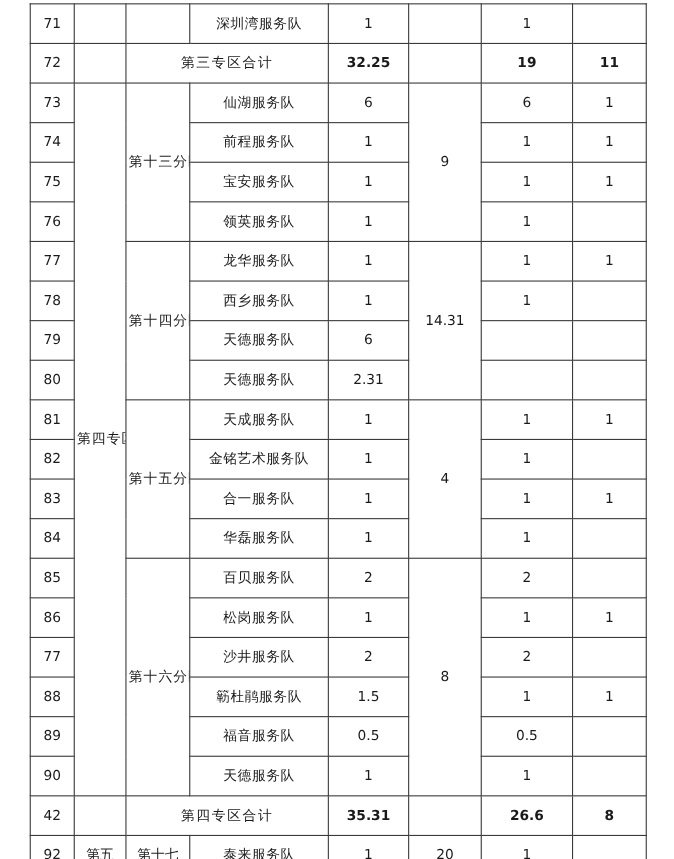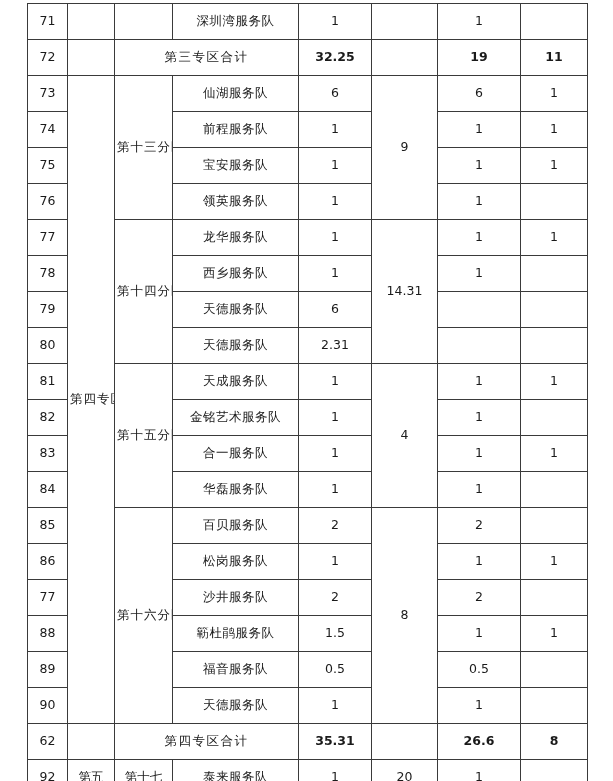--- a/index.html
+++ b/index.html
@@ -252,21 +252,21 @@
 
       <tr>
         <td>90</td>
         <td class="team">天德服务队</td>
         <td>1</td>
         <td>1</td>
         <td class="empty"></td>
       </tr>
 
       <tr>
-        <td>62</td>
+        <td>42</td>
         <td class="empty"></td>
         <td class="total" colspan="2">第四专区合计</td>
         <td class="bold">35.31</td>
         <td class="empty"></td>
         <td class="bold">26.6</td>
         <td class="bold">8</td>
       </tr>
 
       <tr>
         <td>92</td>

